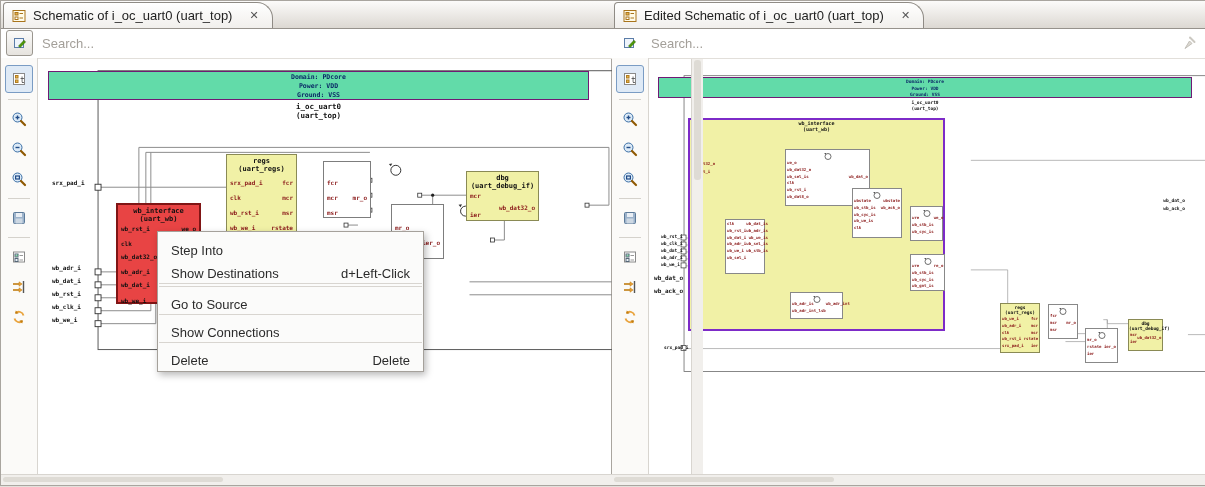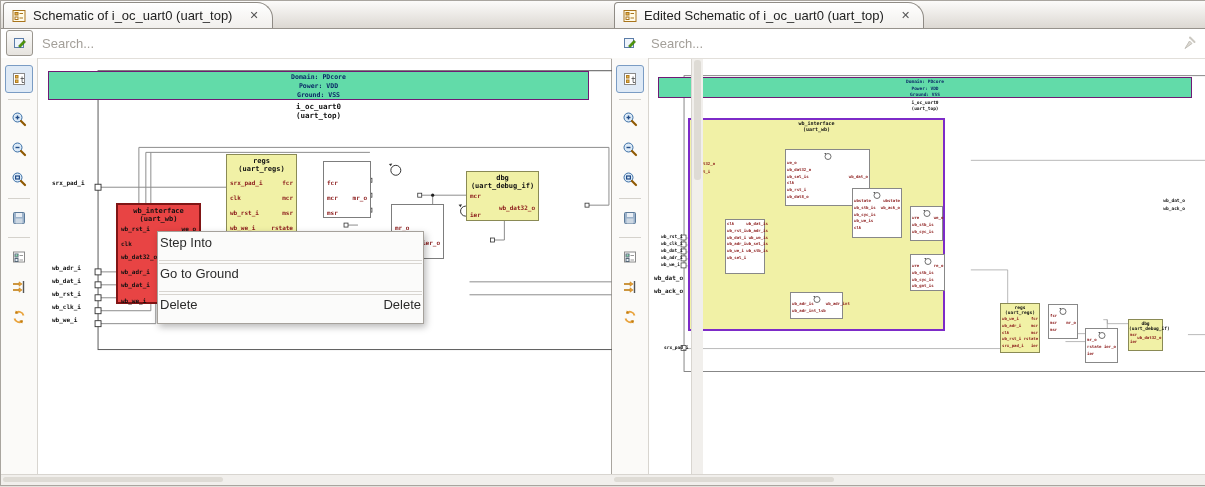--- a/index.html
+++ b/index.html
@@ -49,21 +49,21 @@
   .sub .col,.tb .col{display:flex;flex-direction:column}
   .sub .col span,.tb .col span{font:bold 4px "DejaVu Sans Mono",monospace;color:#8B1A1A;line-height:6.8px;white-space:nowrap}
   .col.r span{text-align:right}
   .tb{position:absolute;box-sizing:border-box;z-index:3}
   .tb .ttl{text-align:center;font:bold 4.5px "DejaVu Sans Mono",monospace;color:#111;line-height:5px;padding-top:1px;white-space:nowrap}
   .wlab{position:absolute;font:bold 4px "DejaVu Sans Mono",monospace;color:#8B1A1A;z-index:3;white-space:nowrap}
   .relab{position:absolute;font:bold 4.5px "DejaVu Sans Mono",monospace;color:#111;z-index:2;white-space:nowrap}
   .procsvg{position:absolute;left:50%;transform:translateX(-50%);top:2px}
   
   .menu{position:absolute;left:156px;top:230px;width:265px;background:#fbfbfa;border:1px solid #a5a19b;box-shadow:2px 3px 7px rgba(0,0,0,.28);padding:3px 0;z-index:20}
-  .mi{height:23px;display:flex;align-items:flex-start;padding:0 2px;font-size:13px;color:#2b2b2b}
+  .mi{height:23px;display:flex;align-items:flex-end;padding:0 13px;font-size:13px;color:#2b2b2b}
   .mi .sc{margin-left:auto}
   .mi.hl{background:linear-gradient(#bcbab6,#a7a39d);color:#ecebe8}
   .msep{height:1px;background:#d8d5d0;margin:2px 1px}
 </style>
 </head>
 <body>
 
 <div class="panel" id="panelL">
 
   <svg class="wires" width="604" height="486" viewBox="0 0 604 486">
@@ -302,26 +302,33 @@
   <span class="elab" style="left:51px;top:289px">wb_rst_i</span>
   <span class="elab" style="left:51px;top:302px">wb_clk_i</span>
   <span class="elab" style="left:51px;top:315px">wb_we_i</span>
   <span class="elab" style="right:20px;top:273px">wb_dat_o</span>
   <span class="elab" style="right:20px;top:286px">wb_ack_o</span>
 
   <div class="menu">
     <div class="mi">
         <span>Step Into</span>
       </div>
+    <div class="mi">
+        <span>Show Destinations</span>
+        <span class="sc">d+Left-Click</span>
+      </div>
     <div class="msep"></div>
     <div class="msep"></div>
     <div class="mi">
-        <span>Go to Ground</span>
+        <span>Go to Source</span>
       </div>
     <div class="msep"></div>
+    <div class="mi">
+        <span>Show Connections</span>
+      </div>
     <div class="msep"></div>
     <div class="mi">
         <span>Delete</span>
         <span class="sc">Delete</span>
       </div>
   </div>
 
   <div class="vscroll">
       <div class="thumb"></div>
     </div>

